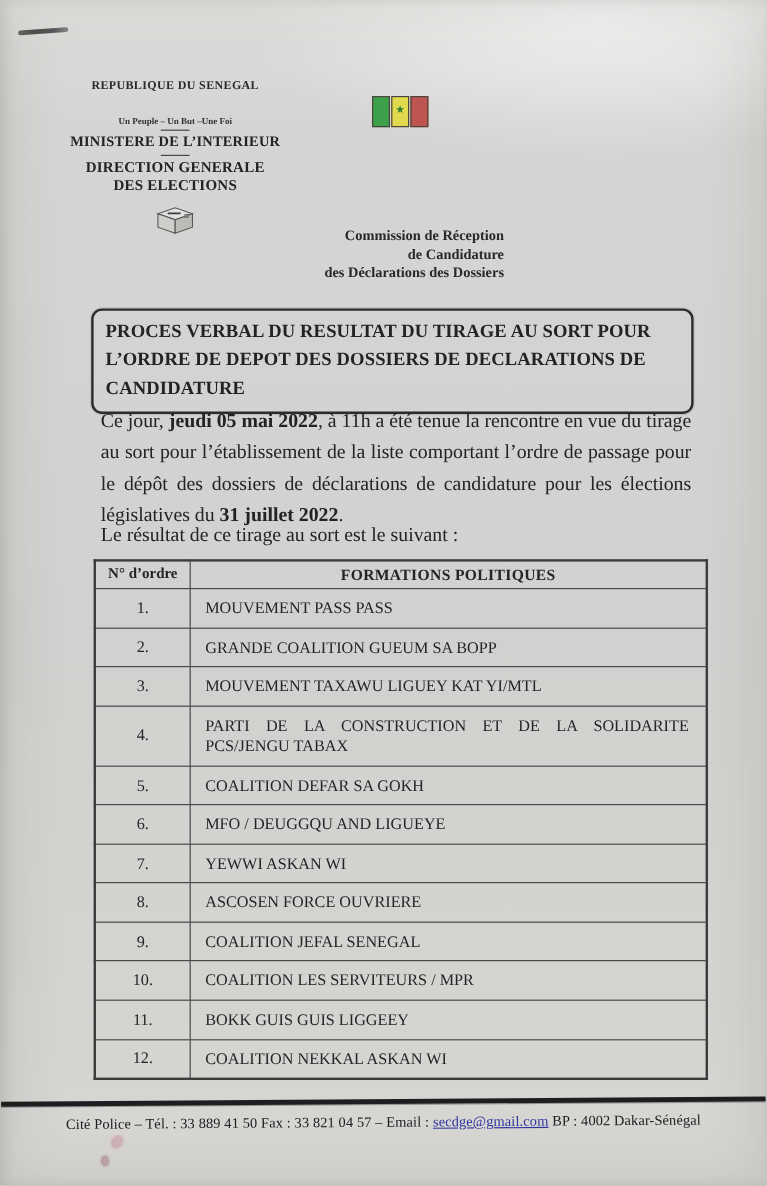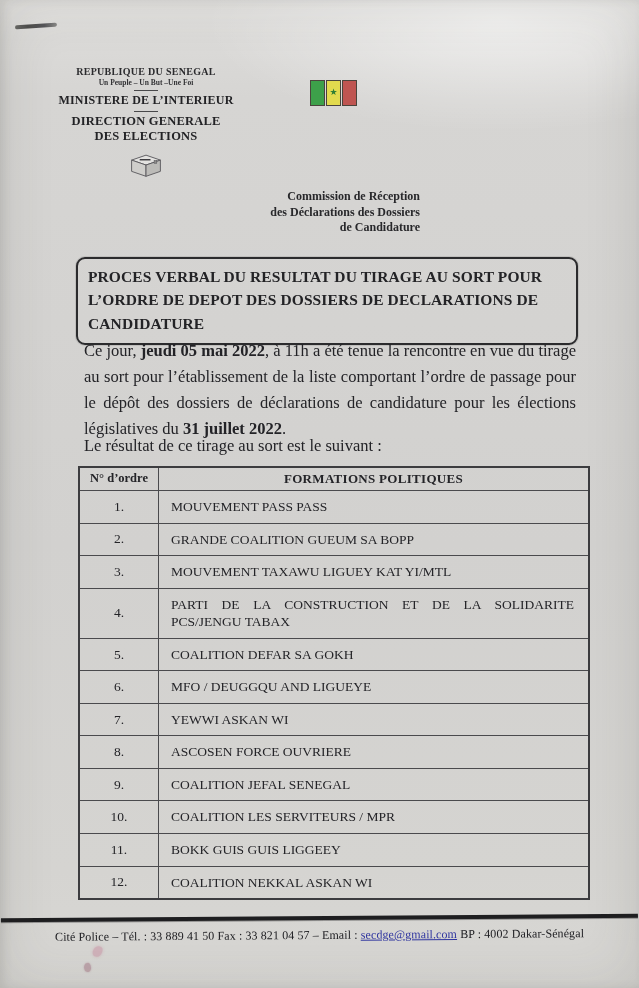--- a/index.html
+++ b/index.html
@@ -19,21 +19,21 @@
     box-shadow:inset 0 0 55px rgba(60,58,52,.14), inset 4px 0 10px rgba(60,58,52,.10);
   }
   .corner-mark{
     position:absolute;left:15px;top:24px;width:42px;height:4px;
     background:linear-gradient(90deg,#6a6a68,#4d4d4b 30%,#57575a 70%,#8a8a88);
     border-radius:2px;transform:rotate(-4deg);
   }
   
   .agency{position:absolute;left:58px;top:66px;width:176px;text-align:center;}
   .republic{font-size:10px;font-weight:bold;letter-spacing:.3px;color:#2b2b2e;}
-  .motto{font-size:7.5px;font-weight:bold;margin-top:1px;color:#323235;}
+  .motto{font-size:7.5px;font-weight:bold;margin-top:19px;color:#323235;}
   .sep{width:24px;border-top:1.5px solid #48484a;margin:3px auto 2px auto;height:0;}
   .ministry{font-size:12px;font-weight:bold;letter-spacing:.2px;margin-top:1px;}
   .direction{font-size:12.5px;font-weight:bold;line-height:1.22;margin-top:1px;letter-spacing:.2px;}
   .ballot{margin:7px auto 0 auto;width:36px;height:27px;}
   .flag{position:absolute;left:310px;top:80px;display:flex;}
   .flag .stripe{width:13px;height:24px;border:1px solid #4a443c;margin-right:1px;}
   .flag .green{background:#3da04a;}
   .flag .yellow{background:#e2da4e;position:relative;}
   .flag .red{background:#bf5551;margin-right:0;}
   .flag .star{
@@ -108,22 +108,22 @@
   <div class="flag">
     <div class="stripe green"></div>
     <div class="stripe yellow">
       <span class="star">★</span>
     </div>
     <div class="stripe red"></div>
   </div>
 
   <div class="commission">
     <div>Commission de Réception</div>
+    <div>de Candidature</div>
     <div>des Déclarations des Dossiers</div>
-    <div>de Candidature</div>
   </div>
 
   <div class="titlebox">PROCES VERBAL DU RESULTAT DU TIRAGE AU SORT POUR L’ORDRE DE DEPOT DES DOSSIERS DE DECLARATIONS DE CANDIDATURE</div>
 
   <p class="intro"><span>Ce jour, </span><b>jeudi 05 mai 2022</b><span>, à 11h a été tenue la rencontre en vue du tirage au sort pour l’établissement de la liste comportant l’ordre de passage pour le dépôt des dossiers de déclarations de candidature pour les élections législatives du </span><b>31 juillet 2022</b><span>.</span></p>
   <p class="result">Le résultat de ce tirage au sort est le suivant :</p>
 
   <table class="formations">
     <thead>
       <tr>

